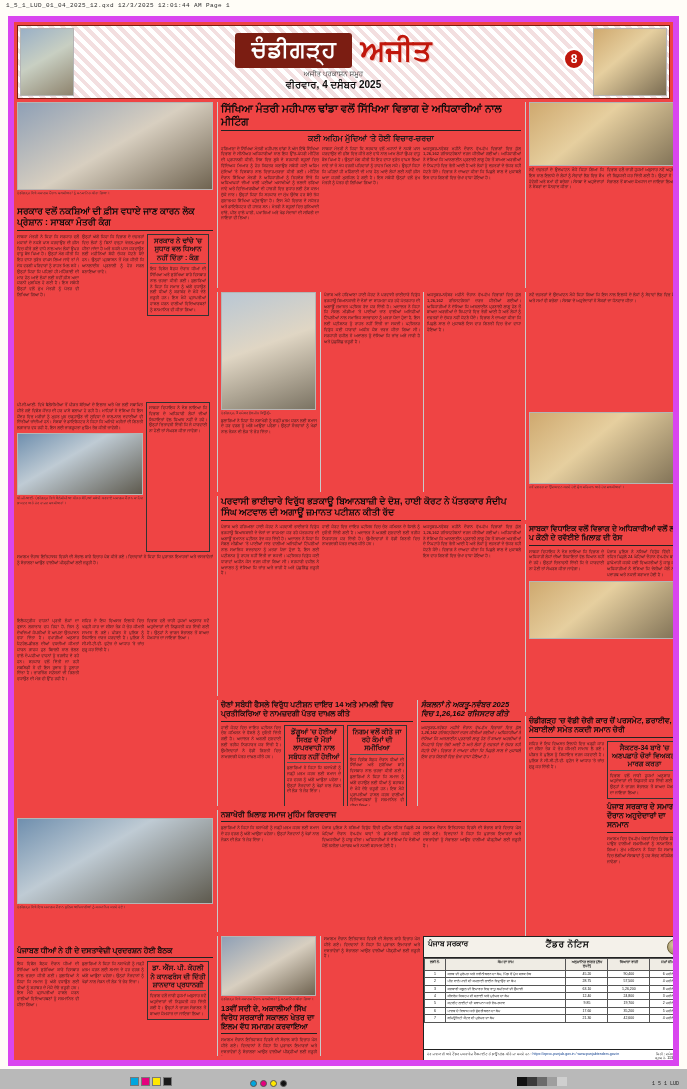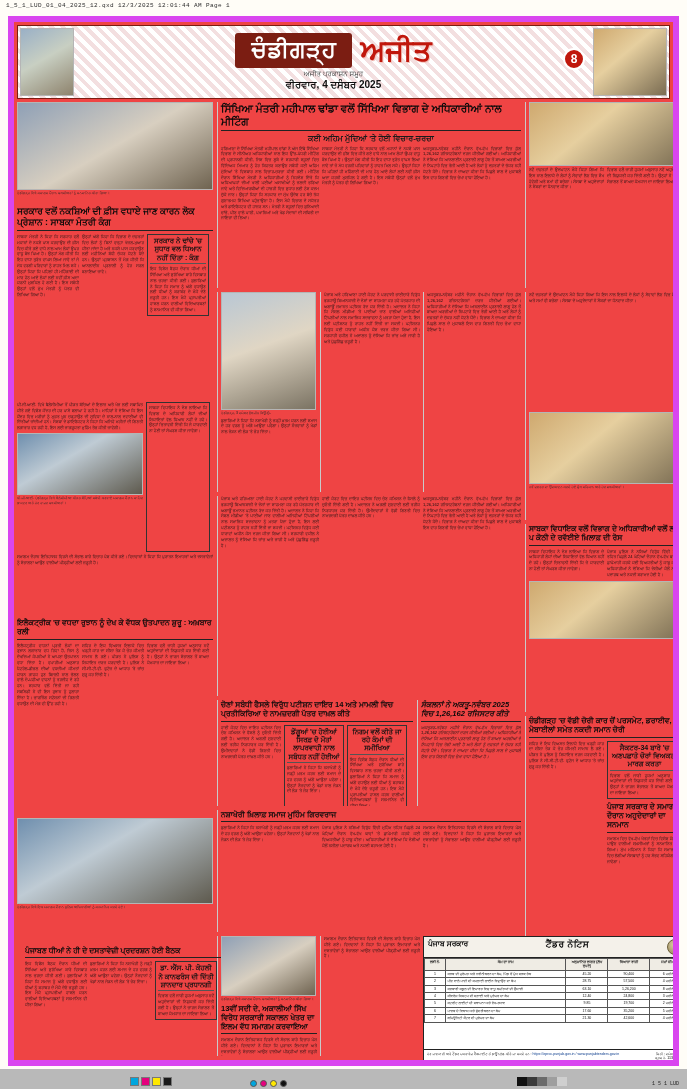--- a/index.html
+++ b/index.html
@@ -267,39 +267,39 @@
           <div style="width:64px;">
             <div class="box" style="height:150px; overflow:hidden;">
               <div class="body-text">ਸਾਬਕਾ ਵਿਧਾਇਕ ਨੇ ਦੋਸ਼ ਲਾਇਆ ਕਿ ਵਿਭਾਗ ਦੇ ਅਧਿਕਾਰੀ ਲੋਕਾਂ ਦੀਆਂ ਸ਼ਿਕਾਇਤਾਂ ਵੱਲ ਧਿਆਨ ਨਹੀਂ ਦੇ ਰਹੇ। ਉਨ੍ਹਾਂ ਚਿਤਾਵਨੀ ਦਿੱਤੀ ਕਿ ਜੇ ਕਾਰਵਾਈ ਨਾ ਹੋਈ ਤਾਂ ਸੰਘਰਸ਼ ਕੀਤਾ ਜਾਵੇਗਾ।</div>
             </div>
           </div>
         </div>
         <div class="body-text" style="margin-top:2px;">ਸਮਾਗਮ ਦੌਰਾਨ ਇਤਿਹਾਸਕ ਵਿਰਸੇ ਦੀ ਸੰਭਾਲ ਬਾਰੇ ਵਿਚਾਰ ਪੇਸ਼ ਕੀਤੇ ਗਏ। ਵਿਦਵਾਨਾਂ ਨੇ ਕਿਹਾ ਕਿ ਪੁਰਾਤਨ ਇਮਾਰਤਾਂ ਅਤੇ ਦਸਤਾਵੇਜ਼ਾਂ ਨੂੰ ਸੰਭਾਲਣਾ ਆਉਣ ਵਾਲੀਆਂ ਪੀੜ੍ਹੀਆਂ ਲਈ ਜ਼ਰੂਰੀ ਹੈ।</div>
       </div>
 
       <div class="zone col-rule" style="left:200px; top:394px; width:304px; height:200px; padding-left:3px;">
+        <div class="hl s11">ਪਰਵਾਸੀ ਭਾਈਚਾਰੇ ਵਿਰੁੱਧ ਭੜਕਾਊ ਬਿਆਨਬਾਜ਼ੀ ਦੇ ਦੋਸ਼, ਹਾਈ ਕੋਰਟ ਨੇ ਪੱਤਰਕਾਰ ਸੰਦੀਪ ਸਿੰਘ ਅਟਵਾਲ ਦੀ ਅਗਾਊਂ ਜ਼ਮਾਨਤ ਪਟੀਸ਼ਨ ਕੀਤੀ ਰੱਦ</div>
         <div style="display:flex; gap:3px;">
           <div class="body-text" style="width:99px;">ਪੰਜਾਬ ਅਤੇ ਹਰਿਆਣਾ ਹਾਈ ਕੋਰਟ ਨੇ ਪਰਵਾਸੀ ਭਾਈਚਾਰੇ ਵਿਰੁੱਧ ਭੜਕਾਊ ਬਿਆਨਬਾਜ਼ੀ ਦੇ ਦੋਸ਼ਾਂ ਦਾ ਸਾਹਮਣਾ ਕਰ ਰਹੇ ਪੱਤਰਕਾਰ ਦੀ ਅਗਾਊਂ ਜ਼ਮਾਨਤ ਪਟੀਸ਼ਨ ਰੱਦ ਕਰ ਦਿੱਤੀ ਹੈ। ਅਦਾਲਤ ਨੇ ਕਿਹਾ ਕਿ ਸੋਸ਼ਲ ਮੀਡੀਆ 'ਤੇ ਪਾਈਆਂ ਜਾਣ ਵਾਲੀਆਂ ਅਜਿਹੀਆਂ ਟਿੱਪਣੀਆਂ ਨਾਲ ਸਮਾਜਿਕ ਸਦਭਾਵਨਾ ਨੂੰ ਖ਼ਤਰਾ ਪੈਦਾ ਹੁੰਦਾ ਹੈ, ਇਸ ਲਈ ਪਟੀਸ਼ਨਰ ਨੂੰ ਰਾਹਤ ਨਹੀਂ ਦਿੱਤੀ ਜਾ ਸਕਦੀ। ਪਟੀਸ਼ਨਰ ਵਿਰੁੱਧ ਕਈ ਧਾਰਾਵਾਂ ਅਧੀਨ ਕੇਸ ਦਰਜ ਕੀਤਾ ਗਿਆ ਸੀ। ਸਰਕਾਰੀ ਵਕੀਲ ਨੇ ਅਦਾਲਤ ਨੂੰ ਦੱਸਿਆ ਕਿ ਜਾਂਚ ਅਜੇ ਜਾਰੀ ਹੈ ਅਤੇ ਪੁੱਛਗਿੱਛ ਜ਼ਰੂਰੀ ਹੈ।</div>
           <div class="body-text" style="width:99px;">ਹਾਈ ਕੋਰਟ ਵਿਚ ਦਾਇਰ ਪਟੀਸ਼ਨ ਵਿਚ ਚੋਣ ਕਮਿਸ਼ਨ ਦੇ ਫੈਸਲੇ ਨੂੰ ਚੁਣੌਤੀ ਦਿੱਤੀ ਗਈ ਹੈ। ਅਦਾਲਤ ਨੇ ਅਗਲੀ ਸੁਣਵਾਈ ਲਈ ਤਰੀਕ ਨਿਰਧਾਰਤ ਕਰ ਦਿੱਤੀ ਹੈ। ਉਮੀਦਵਾਰਾਂ ਨੇ ਵੱਡੀ ਗਿਣਤੀ ਵਿਚ ਨਾਮਜ਼ਦਗੀ ਪੱਤਰ ਦਾਖ਼ਲ ਕੀਤੇ ਹਨ।</div>
           <div class="body-text" style="width:99px;">ਅਕਤੂਬਰ-ਨਵੰਬਰ ਮਹੀਨੇ ਦੌਰਾਨ ਵੱਖ-ਵੱਖ ਵਿਭਾਗਾਂ ਵਿਚ ਕੁੱਲ 1,26,162 ਰਜਿਸਟਰੇਸ਼ਨਾਂ ਦਰਜ ਕੀਤੀਆਂ ਗਈਆਂ। ਅਧਿਕਾਰੀਆਂ ਨੇ ਦੱਸਿਆ ਕਿ ਆਨਲਾਈਨ ਪ੍ਰਣਾਲੀ ਲਾਗੂ ਹੋਣ ਤੋਂ ਬਾਅਦ ਅਰਜ਼ੀਆਂ ਦੇ ਨਿਪਟਾਰੇ ਵਿਚ ਤੇਜ਼ੀ ਆਈ ਹੈ ਅਤੇ ਲੋਕਾਂ ਨੂੰ ਦਫ਼ਤਰਾਂ ਦੇ ਚੱਕਰ ਨਹੀਂ ਕੱਟਣੇ ਪੈਂਦੇ। ਵਿਭਾਗ ਨੇ ਦਾਅਵਾ ਕੀਤਾ ਕਿ ਪਿਛਲੇ ਸਾਲ ਦੇ ਮੁਕਾਬਲੇ ਇਸ ਵਾਰ ਗਿਣਤੀ ਵਿਚ ਚੋਖਾ ਵਾਧਾ ਹੋਇਆ ਹੈ।</div>
         </div>
       </div>
 
       <div class="zone col-rule" style="left:508px; top:422px; width:163px; height:188px; padding-left:3px;">
         <div class="hl s9">ਸਾਬਕਾ ਵਿਧਾਇਕ ਵਲੋਂ ਵਿਭਾਗ ਦੇ ਅਧਿਕਾਰੀਆਂ ਵਲੋਂ ਲਟਕ-ਪ ਕੋਠੀ ਦੇ ਰਵੱਈਏ ਖ਼ਿਲਾਫ਼ ਦੀ ਰੋਸ</div>
         <div style="display:flex; gap:3px;">
           <div class="body-text" style="width:75px;">ਸਾਬਕਾ ਵਿਧਾਇਕ ਨੇ ਦੋਸ਼ ਲਾਇਆ ਕਿ ਵਿਭਾਗ ਦੇ ਅਧਿਕਾਰੀ ਲੋਕਾਂ ਦੀਆਂ ਸ਼ਿਕਾਇਤਾਂ ਵੱਲ ਧਿਆਨ ਨਹੀਂ ਦੇ ਰਹੇ। ਉਨ੍ਹਾਂ ਚਿਤਾਵਨੀ ਦਿੱਤੀ ਕਿ ਜੇ ਕਾਰਵਾਈ ਨਾ ਹੋਈ ਤਾਂ ਸੰਘਰਸ਼ ਕੀਤਾ ਜਾਵੇਗਾ।</div>
           <div class="body-text" style="width:75px;">ਪੰਜਾਬ ਪੁਲਿਸ ਨੇ ਨਸ਼ਿਆਂ ਵਿਰੁੱਧ ਵਿੱਢੀ ਮੁਹਿੰਮ ਤਹਿਤ ਪਿਛਲੇ 24 ਘੰਟਿਆਂ ਦੌਰਾਨ ਵੱਖ-ਵੱਖ ਥਾਵਾਂ 'ਤੇ ਛਾਪੇਮਾਰੀ ਕਰਕੇ ਕਈ ਵਿਅਕਤੀਆਂ ਨੂੰ ਕਾਬੂ ਕੀਤਾ। ਅਧਿਕਾਰੀਆਂ ਨੇ ਦੱਸਿਆ ਕਿ ਦੋਸ਼ੀਆਂ ਕੋਲੋਂ ਨਸ਼ੀਲਾ ਪਦਾਰਥ ਅਤੇ ਨਕਦੀ ਬਰਾਮਦ ਹੋਈ ਹੈ।</div>
         </div>
         <div class="photo p4" style="width:157px;height:58px;margin-top:3px;"></div>
         <div class="cap"></div>
       </div>
 
       <div class="zone" style="left:0; top:516px; width:196px; height:196px;">
-        <div class="hl s9">ਇਲੈਕਟ੍ਰੀਕ 'ਚ ਵਧਦਾ ਰੁਝਾਨ ਨੂੰ ਦੇਖ ਕੇ ਵੱਧਕ ਉਤਪਾਦਨ ਸ਼ੁਰੂ : ਅਖ਼ਬਾਰ ਰਲੀ</div>
         <div style="display:flex; gap:3px;">
           <div class="body-text" style="width:62px;">ਇਲੈਕਟ੍ਰੀਕ ਵਾਹਨਾਂ ਪ੍ਰਤੀ ਲੋਕਾਂ ਦਾ ਰੁਝਾਨ ਲਗਾਤਾਰ ਵਧ ਰਿਹਾ ਹੈ, ਜਿਸ ਨੂੰ ਦੇਖਦਿਆਂ ਕੰਪਨੀਆਂ ਨੇ ਆਪਣਾ ਉਤਪਾਦਨ ਵਧਾ ਦਿੱਤਾ ਹੈ। ਵਪਾਰੀਆਂ ਅਨੁਸਾਰ ਪੈਟਰੋਲ-ਡੀਜ਼ਲ ਦੀਆਂ ਵਧਦੀਆਂ ਕੀਮਤਾਂ ਕਾਰਨ ਗਾਹਕ ਹੁਣ ਬਿਜਲੀ ਨਾਲ ਚੱਲਣ ਵਾਲੇ ਦੋ-ਪਹੀਆ ਵਾਹਨਾਂ ਨੂੰ ਤਰਜੀਹ ਦੇ ਰਹੇ ਹਨ। ਸਰਕਾਰ ਵਲੋਂ ਦਿੱਤੀ ਜਾ ਰਹੀ ਸਬਸਿਡੀ ਨੇ ਵੀ ਇਸ ਰੁਝਾਨ ਨੂੰ ਹੁਲਾਰਾ ਦਿੱਤਾ ਹੈ। ਚਾਰਜਿੰਗ ਸਟੇਸ਼ਨਾਂ ਦੀ ਗਿਣਤੀ ਵਧਾਉਣ ਦੀ ਮੰਗ ਵੀ ਉੱਠ ਰਹੀ ਹੈ।</div>
           <div class="body-text" style="width:62px;">ਸ਼ਹਿਰ ਦੇ ਇਕ ਵਿਅਸਤ ਇਲਾਕੇ ਵਿਚ ਖੜ੍ਹੀ ਕਾਰ ਦਾ ਸ਼ੀਸ਼ਾ ਤੋੜ ਕੇ ਚੋਰ ਕੀਮਤੀ ਸਾਮਾਨ ਲੈ ਗਏ। ਪੀੜਤ ਨੇ ਪੁਲਿਸ ਨੂੰ ਸ਼ਿਕਾਇਤ ਦਰਜ ਕਰਵਾਈ ਹੈ। ਪੁਲਿਸ ਨੇ ਸੀ.ਸੀ.ਟੀ.ਵੀ. ਫੁਟੇਜ ਦੇ ਆਧਾਰ 'ਤੇ ਜਾਂਚ ਸ਼ੁਰੂ ਕਰ ਦਿੱਤੀ ਹੈ।</div>
           <div class="body-text" style="width:62px;">ਵਿਭਾਗ ਵਲੋਂ ਜਾਰੀ ਹੁਕਮਾਂ ਅਨੁਸਾਰ ਨਵੇਂ ਅਹੁਦੇਦਾਰਾਂ ਦੀ ਨਿਯੁਕਤੀ ਕਰ ਦਿੱਤੀ ਗਈ ਹੈ। ਉਨ੍ਹਾਂ ਨੇ ਚਾਰਜ ਸੰਭਾਲਣ ਤੋਂ ਬਾਅਦ ਕੰਮਕਾਜ ਦਾ ਜਾਇਜ਼ਾ ਲਿਆ।</div>
         </div>
       </div>
 
       <div class="zone col-rule" style="left:200px; top:598px; width:196px; height:106px; padding-left:3px;">
         <div class="hl s9">ਚੋਣਾਂ ਸਬੰਧੀ ਫੈਸਲੇ ਵਿਰੁੱਧ ਪਟੀਸ਼ਨ ਦਾਇਰ 14 ਅਤੇ ਮਾਮਲੀ ਵਿਚ ਪ੍ਰਤੀਕਿਰਿਆ ਦੇ ਨਾਮਜ਼ਦਗੀ ਪੱਤਰ ਦਾਖ਼ਲ ਕੀਤੇ</div>
         <div style="display:flex; gap:3px;">
@@ -353,21 +353,21 @@
         <div class="photo p2" style="width:95px;height:60px;"></div>
         <div class="cap">ਚੰਡੀਗੜ੍ਹ ਵਿਖੇ ਸਮਾਗਮ ਦੌਰਾਨ ਸ਼ਖ਼ਸੀਅਤਾਂ ਨੂੰ ਸਨਮਾਨਿਤ ਕੀਤਾ ਗਿਆ।</div>
         <div class="hl s9" style="margin-top:2px;">13ਵੀਂ ਸਦੀ ਦੇ, ਅਕਾਲੀਆਂ ਸਿੱਖ ਵਿਰੋਧ ਸਰਕਾਰੀ ਸਕਾਲਨ ਖੇਤਰ ਦਾ ਇਲਮ ਵੱਧ ਸਮਾਗਮ ਕਰਵਾਇਆ</div>
         <div class="body-text">ਸਮਾਗਮ ਦੌਰਾਨ ਇਤਿਹਾਸਕ ਵਿਰਸੇ ਦੀ ਸੰਭਾਲ ਬਾਰੇ ਵਿਚਾਰ ਪੇਸ਼ ਕੀਤੇ ਗਏ। ਵਿਦਵਾਨਾਂ ਨੇ ਕਿਹਾ ਕਿ ਪੁਰਾਤਨ ਇਮਾਰਤਾਂ ਅਤੇ ਦਸਤਾਵੇਜ਼ਾਂ ਨੂੰ ਸੰਭਾਲਣਾ ਆਉਣ ਵਾਲੀਆਂ ਪੀੜ੍ਹੀਆਂ ਲਈ ਜ਼ਰੂਰੀ ਹੈ।</div>
       </div>
 
       <div class="zone col-rule" style="left:303px; top:834px; width:100px; height:120px; padding-left:3px;">
         <div class="body-text">ਸਮਾਗਮ ਦੌਰਾਨ ਇਤਿਹਾਸਕ ਵਿਰਸੇ ਦੀ ਸੰਭਾਲ ਬਾਰੇ ਵਿਚਾਰ ਪੇਸ਼ ਕੀਤੇ ਗਏ। ਵਿਦਵਾਨਾਂ ਨੇ ਕਿਹਾ ਕਿ ਪੁਰਾਤਨ ਇਮਾਰਤਾਂ ਅਤੇ ਦਸਤਾਵੇਜ਼ਾਂ ਨੂੰ ਸੰਭਾਲਣਾ ਆਉਣ ਵਾਲੀਆਂ ਪੀੜ੍ਹੀਆਂ ਲਈ ਜ਼ਰੂਰੀ ਹੈ।</div>
       </div>
 
-      <div class="zone" style="left:8px; top:844px; width:196px; height:110px;">
+      <div class="zone" style="left:0; top:844px; width:196px; height:110px;">
         <div class="hl s9">ਪੰਜਾਬਣ ਧੀਆਂ ਨੇ ਹੀ ਦੇ ਦਸਤਾਵੇਜ਼ੀ ਪ੍ਰਦਰਸ਼ਨ ਹੋਈ ਬੈਠਕ</div>
         <div style="display:flex; gap:3px;">
           <div class="body-text" style="width:62px;">ਇਕ ਵਿਸ਼ੇਸ਼ ਬੈਠਕ ਦੌਰਾਨ ਧੀਆਂ ਦੀ ਸਿੱਖਿਆ ਅਤੇ ਸੁਰੱਖਿਆ ਬਾਰੇ ਵਿਸਥਾਰ ਨਾਲ ਚਰਚਾ ਕੀਤੀ ਗਈ। ਬੁਲਾਰਿਆਂ ਨੇ ਕਿਹਾ ਕਿ ਸਮਾਜ ਨੂੰ ਅੱਗੇ ਵਧਾਉਣ ਲਈ ਧੀਆਂ ਨੂੰ ਬਰਾਬਰ ਦੇ ਮੌਕੇ ਦੇਣੇ ਜ਼ਰੂਰੀ ਹਨ। ਇਸ ਮੌਕੇ ਪ੍ਰਾਪਤੀਆਂ ਹਾਸਲ ਕਰਨ ਵਾਲੀਆਂ ਵਿਦਿਆਰਥਣਾਂ ਨੂੰ ਸਨਮਾਨਿਤ ਵੀ ਕੀਤਾ ਗਿਆ।</div>
           <div class="body-text" style="width:62px;">ਬੁਲਾਰਿਆਂ ਨੇ ਕਿਹਾ ਕਿ ਨਸ਼ਾਖੋਰੀ ਨੂੰ ਜੜ੍ਹੋਂ ਖ਼ਤਮ ਕਰਨ ਲਈ ਸਮਾਜ ਦੇ ਹਰ ਵਰਗ ਨੂੰ ਅੱਗੇ ਆਉਣਾ ਪਵੇਗਾ। ਉਨ੍ਹਾਂ ਨੌਜਵਾਨਾਂ ਨੂੰ ਖੇਡਾਂ ਨਾਲ ਜੋੜਨ ਦੀ ਲੋੜ 'ਤੇ ਜ਼ੋਰ ਦਿੱਤਾ।</div>
           <div class="box" style="width:62px;">
             <div class="box-hl">ਡਾ. ਐੱਸ. ਪੀ. ਕੋਹਲੀ ਨੇ ਕਾਨਫਰੰਸ ਦੀ ਦਿੱਤੀ ਸ਼ਾਨਦਾਰ ਪ੍ਰਧਾਨਗੀ</div>
             <div class="body-text">ਵਿਭਾਗ ਵਲੋਂ ਜਾਰੀ ਹੁਕਮਾਂ ਅਨੁਸਾਰ ਨਵੇਂ ਅਹੁਦੇਦਾਰਾਂ ਦੀ ਨਿਯੁਕਤੀ ਕਰ ਦਿੱਤੀ ਗਈ ਹੈ। ਉਨ੍ਹਾਂ ਨੇ ਚਾਰਜ ਸੰਭਾਲਣ ਤੋਂ ਬਾਅਦ ਕੰਮਕਾਜ ਦਾ ਜਾਇਜ਼ਾ ਲਿਆ।</div>
           </div>
         </div>
       </div>

